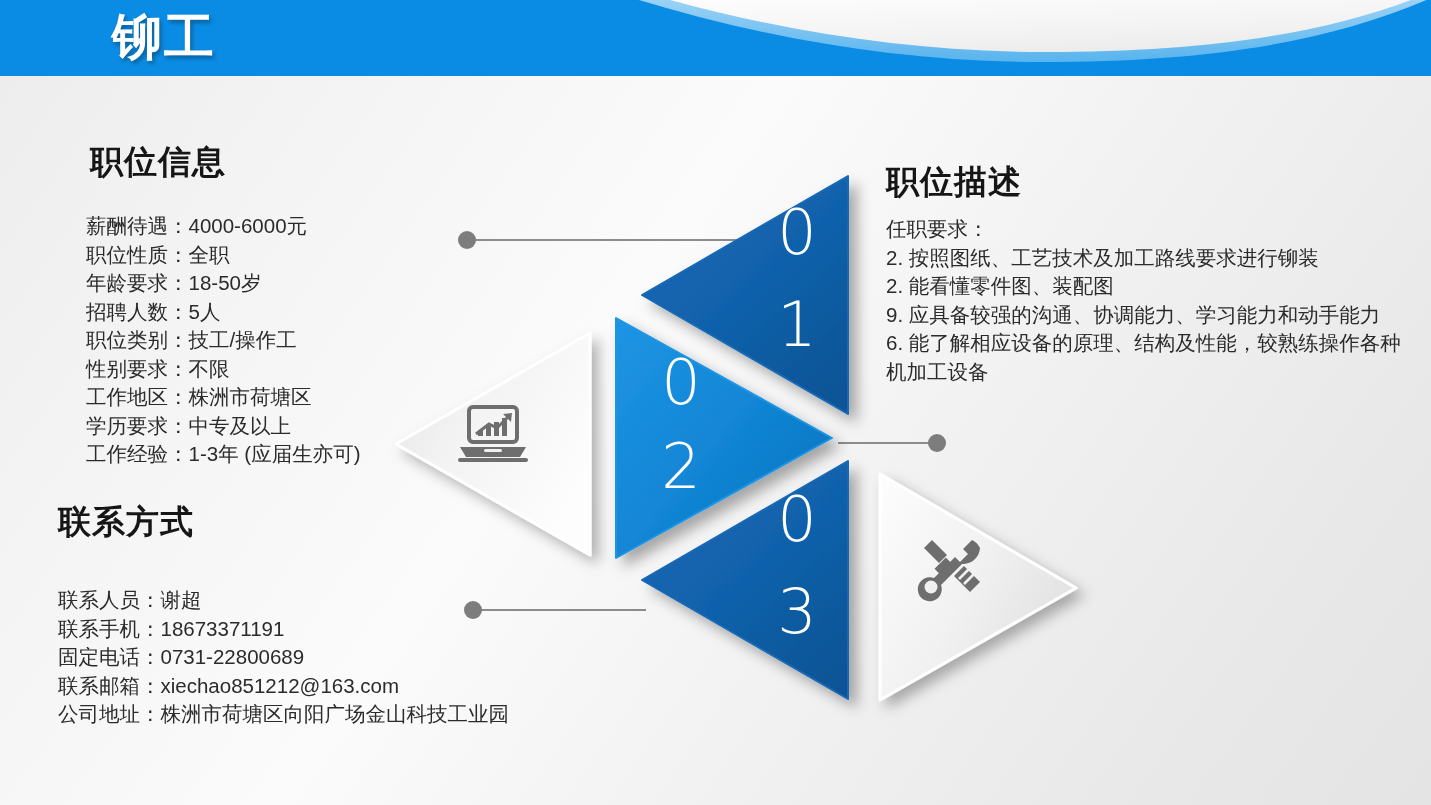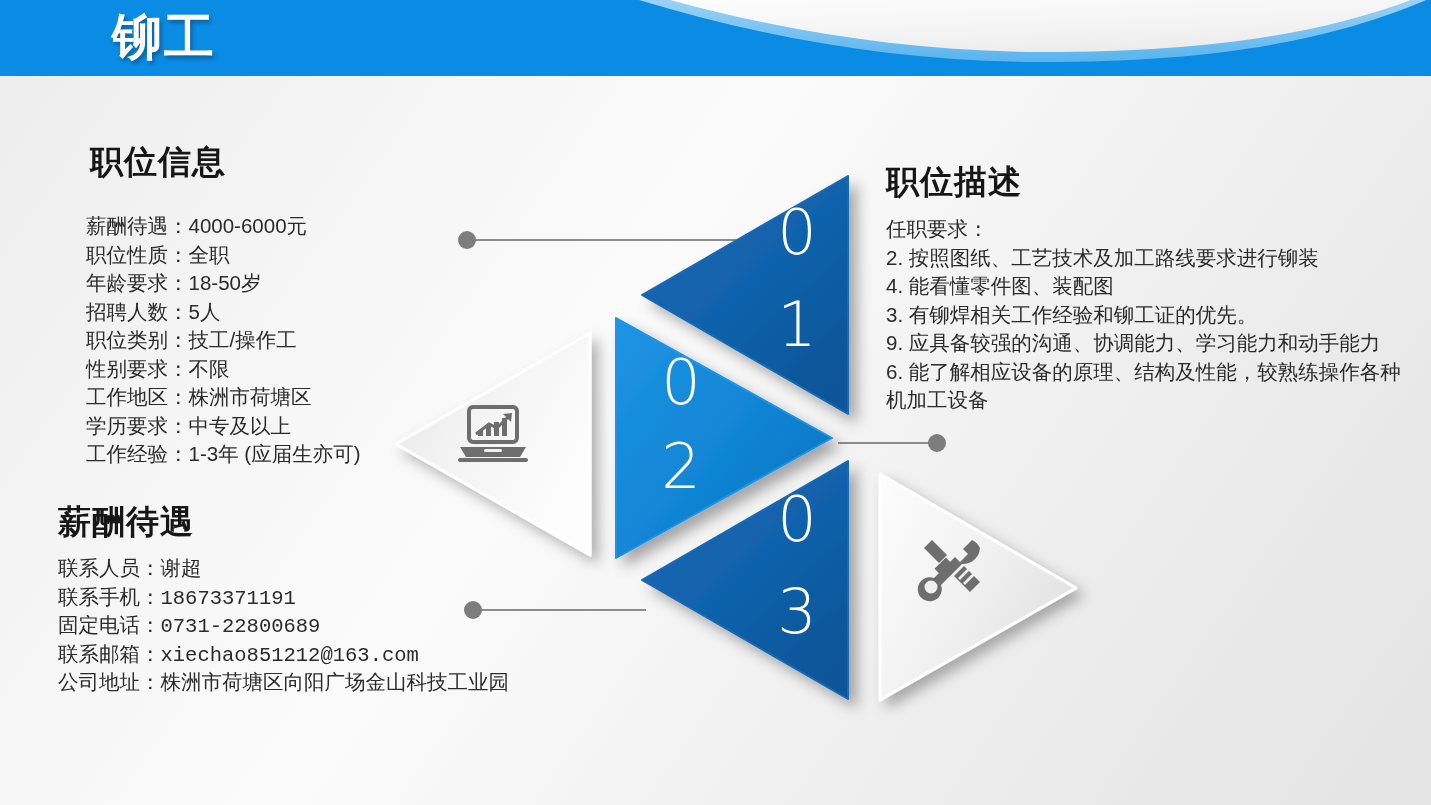--- a/index.html
+++ b/index.html
@@ -59,21 +59,21 @@
 
   
   .body-list {
     position: absolute;
     font-size: 20.5px;
     line-height: 28.5px;
     color: #2b2b2b;
     white-space: pre;
   }
   #jobinfo-list { left: 86px;  top: 200px; margin-top: 12px; }
-  #contact-list { left: 58px;  top: 556px; font-family: Liberation Mono, monospace; }
+  #contact-list { left: 58px;  top: 586px; }
   #jobdesc-list {
     left: 886px; top: 215px;
     width: 532px;
     white-space: normal;
     line-height: 28.5px;
   }
   #jobdesc-list .dl { display: block; }
 
   
   .connectors {
@@ -285,30 +285,29 @@
   <div class="body-list" id="jobinfo-list">薪酬待遇：4000-6000元
 职位性质：全职
 年龄要求：18-50岁
 招聘人数：5人
 职位类别：技工/操作工
 性别要求：不限
 工作地区：株洲市荷塘区
 学历要求：中专及以上
 工作经验：1-3年 (应届生亦可)</div>
 
-  <div class="sec-heading" id="h-contact">薪酬待遇</div>
+  <div class="sec-heading" id="h-contact">联系方式</div>
   <div class="body-list" id="contact-list">联系人员：谢超
 联系手机：18673371191
 固定电话：0731-22800689
 联系邮箱：xiechao851212@163.com
 公司地址：株洲市荷塘区向阳广场金山科技工业园</div>
 
   <div class="sec-heading" id="h-jobdesc">职位描述</div>
   <div class="body-list" id="jobdesc-list">
       <span class="dl">任职要求：</span>
       <span class="dl">2. 按照图纸、工艺技术及加工路线要求进行铆装</span>
-      <span class="dl">4. 能看懂零件图、装配图</span>
-      <span class="dl">3. 有铆焊相关工作经验和铆工证的优先。</span>
+      <span class="dl">2. 能看懂零件图、装配图</span>
       <span class="dl">9. 应具备较强的沟通、协调能力、学习能力和动手能力</span>
       <span class="dl">6. 能了解相应设备的原理、结构及性能，较熟练操作各种机加工设备</span>
     </div>
 
 </div>
 
 </body></html>

